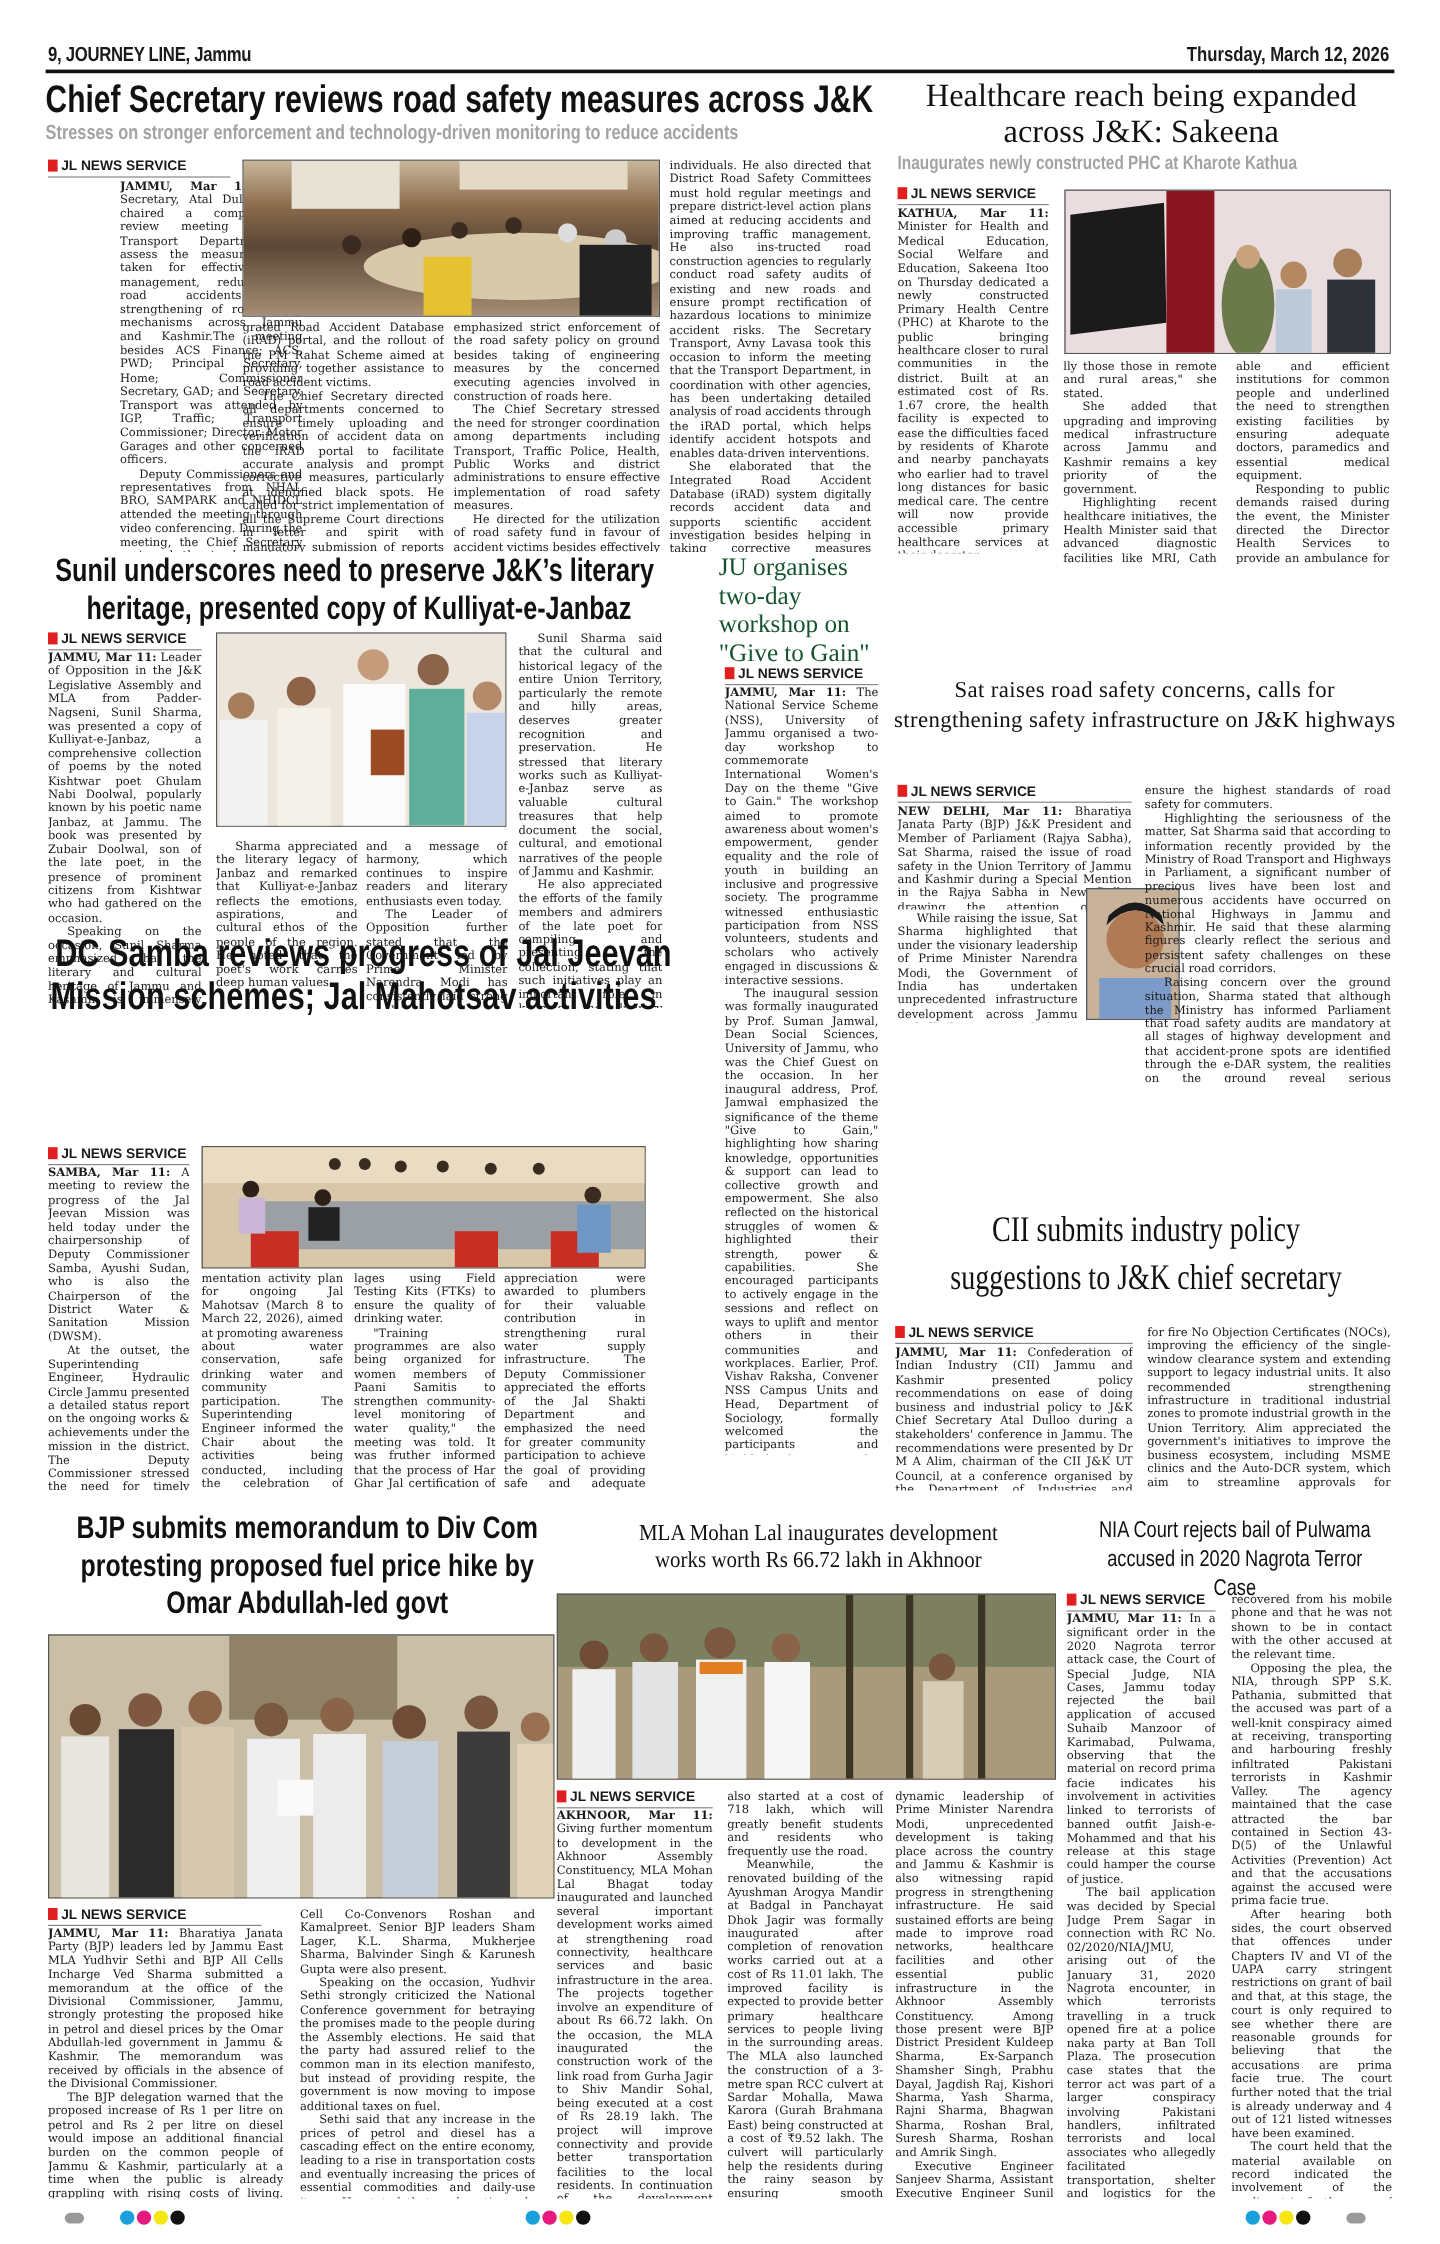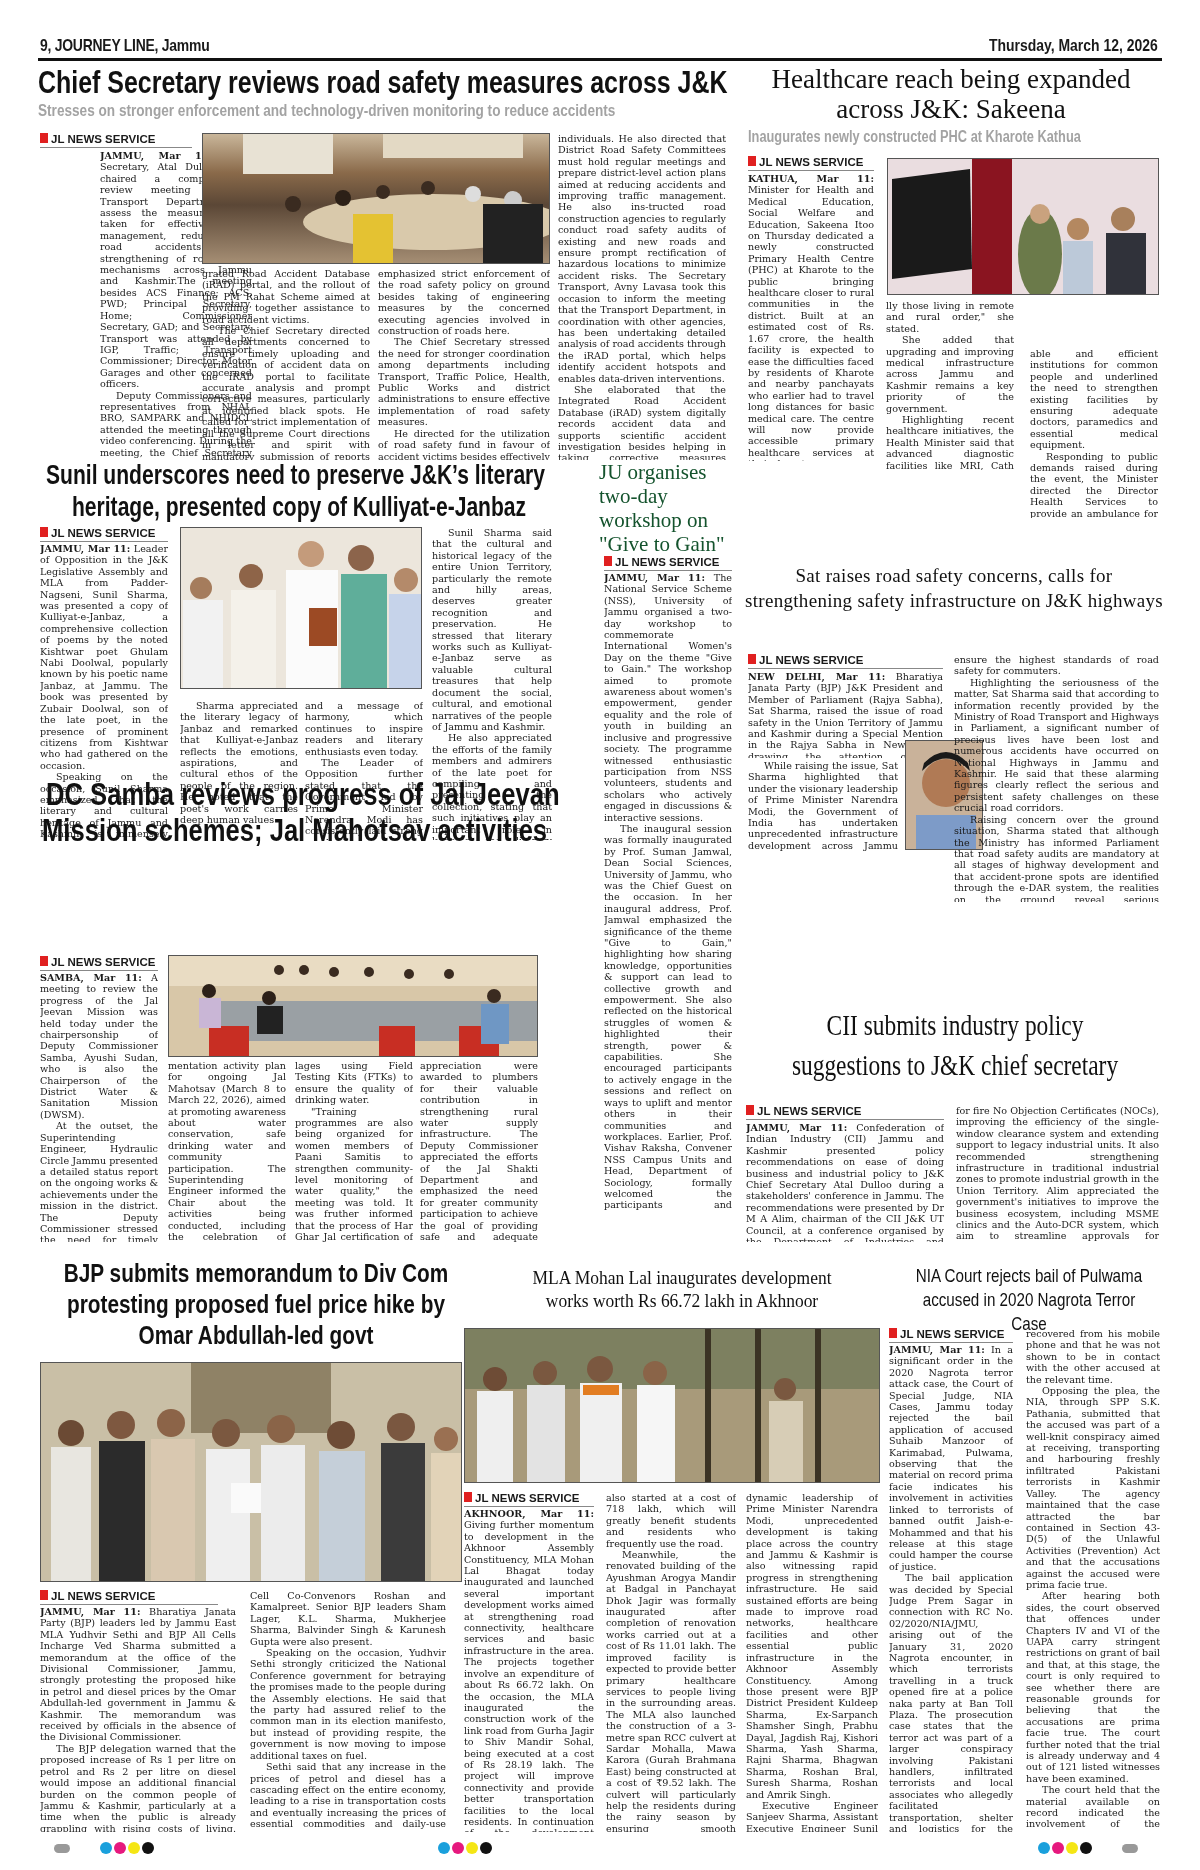--- a/index.html
+++ b/index.html
@@ -88,25 +88,25 @@
       <rect x="84" y="0" width="40" height="137" fill="#8a1420"></rect>
       <ellipse cx="152" cy="95" rx="22" ry="45" fill="#6b7a4a"></ellipse>
         <circle cx="152" cy="55" r="10" fill="#c9a27e"></circle>
       <circle cx="190" cy="70" r="11" fill="#b48860"></circle>
         <rect x="175" y="82" width="30" height="55" fill="#bcc9d9"></rect>
       <circle cx="235" cy="60" r="12" fill="#a8805c"></circle>
         <rect x="218" y="74" width="40" height="63" fill="#30323a"></rect>
     </svg>
   </div>
   <div class="abs col" style="left:886px;top:300px;width:128px;height:170px;">
-    <p class="first">lly those living in remote and rural order," she stated.</p>
+    <p class="first">lly those those in remote and rural areas," she stated.</p>
     <p>She added that upgrading and improving medical infrastructure across Jammu and Kashmir remains a key priority of the government.</p>
     <p>Highlighting recent healthcare initiatives, the Health Minister said that advanced diagnostic facilities like MRI, Cath Lab and CT Scan services are being installed in major hospitals on priority. She added that Dialysis units have also been set up in several hospitals to provide relief to kidney patients who earlier struggled for access to treatment. The Minister stressed that government hospitals must become reli-</p>
   </div>
-  <div class="abs col" style="left:1030px;top:300px;width:128px;height:170px;margin-top:48px;">
+  <div class="abs col" style="left:1030px;top:300px;width:128px;height:170px;">
     <p class="first">able and efficient institutions for common people and underlined the need to strengthen existing facilities by ensuring adequate doctors, paramedics and essential medical equipment.</p>
     <p>Responding to public demands raised during the event, the Minister directed the Director Health Services to provide an ambulance for PHC Kharote.</p>
 
   </div>
 </section>
 
 <section>
   <div class="abs hl-sans" style="left:46px;top:460px;font-size:27px;transform:scaleX(0.78);">Sunil underscores need to preserve J&amp;K’s literary</div>
   <div class="abs hl-sans" style="left:72px;top:492px;font-size:27px;transform:scaleX(0.78);">heritage, presented copy of Kulliyat-e-Janbaz</div>
   <div class="abs byline" style="left:40px;top:527px;width:128px;">

